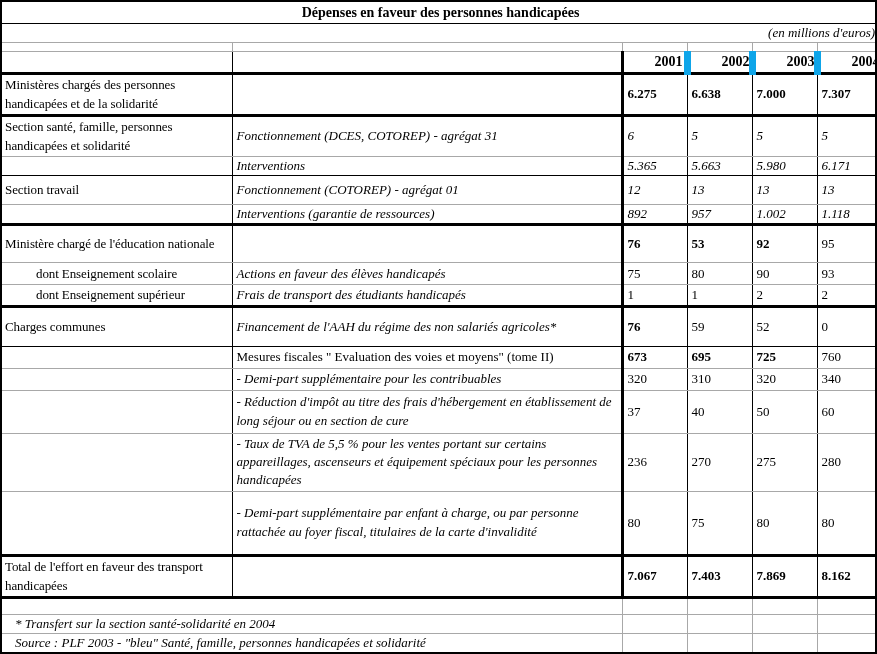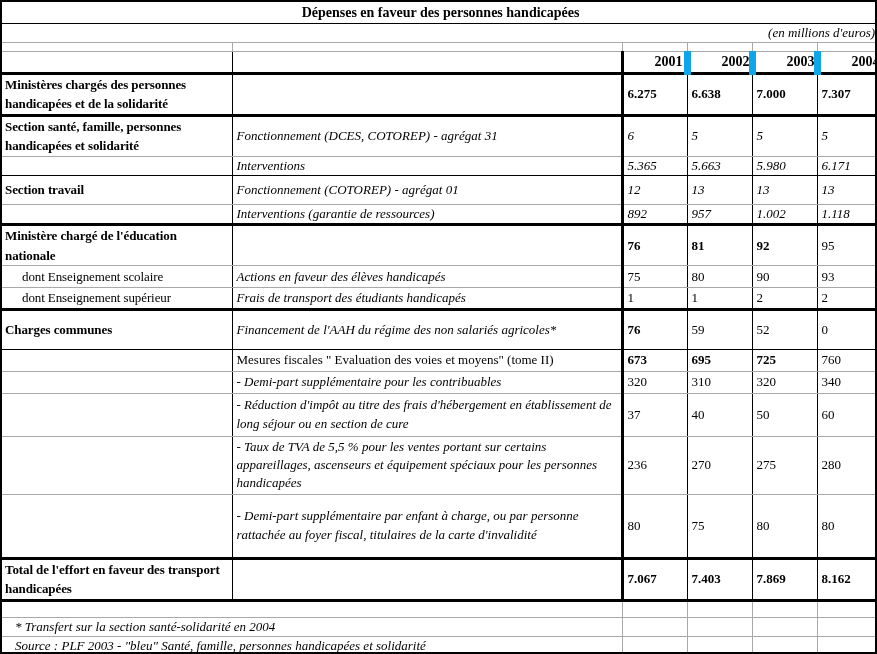--- a/index.html
+++ b/index.html
@@ -15,22 +15,22 @@
   .title-row td{font-weight:bold;text-align:center;font-size:14px;border-bottom:1px solid #000;height:21px;}
   .unit-row td{font-style:italic;text-align:right;border-bottom:1px solid #a8a8a8;height:18px;}
   .spacer-row td{height:8px;border-bottom:1px solid #a8a8a8;}
   .spacer-row .gv{border-left:1px solid #a8a8a8;}
   .year-row td{border-bottom:3px solid #000;height:17px;padding-left:31px;}
   .year-row .c1{border-right:1px solid #000;}
   .yr{font-weight:bold;text-align:center;font-size:14px;border-left:7px solid #0ea5e9;}
   .yfirst{border-left:3px solid #000 !important;}
   
   .c1{border-right:1px solid #000;padding-left:3px;letter-spacing:-0.1px;line-height:1.5;}
-  .lbl-b{font-weight:bold;}
-  .ind{padding-left:20px;margin-left:24px;}
+  .lbl-b{font-weight:normal;}
+  .ind{padding-left:34px;margin-left:24px;}
   .it{font-style:italic;}
   .yv{text-align:left;border-left:1px solid #000;}
   .vb{font-weight:bold;}
   .vi{font-style:italic;}
   
   .bb-thick td{border-bottom:3px solid #000;}
   .bb-black td{border-bottom:1px solid #000;}
   .bb-gray td{border-bottom:1px solid #a8a8a8;}
   
   .empty-row td{height:15px;border-bottom:1px solid #a8a8a8;}
@@ -119,21 +119,21 @@
           <td class="it">Interventions (garantie de ressources)</td>
           <td class="yv yfirst vi">892</td>
           <td class="yv vi">957</td>
           <td class="yv vi">1.002</td>
           <td class="yv vi">1.118</td>
         </tr>
         <tr class="bb-gray" style="height: 38px;">
           <td class="c1 lbl-b">Ministère chargé de l'éducation nationale</td>
           <td class=""></td>
           <td class="yv yfirst vb">76</td>
-          <td class="yv vb">81</td>
+          <td class="yv vb">53</td>
           <td class="yv vb">92</td>
           <td class="yv">95</td>
         </tr>
         <tr class="bb-gray" style="height: 22px;">
           <td class="c1 ind">dont Enseignement scolaire</td>
           <td class="it">Actions en faveur des élèves handicapés</td>
           <td class="yv yfirst">75</td>
           <td class="yv">80</td>
           <td class="yv">90</td>
           <td class="yv">93</td>

